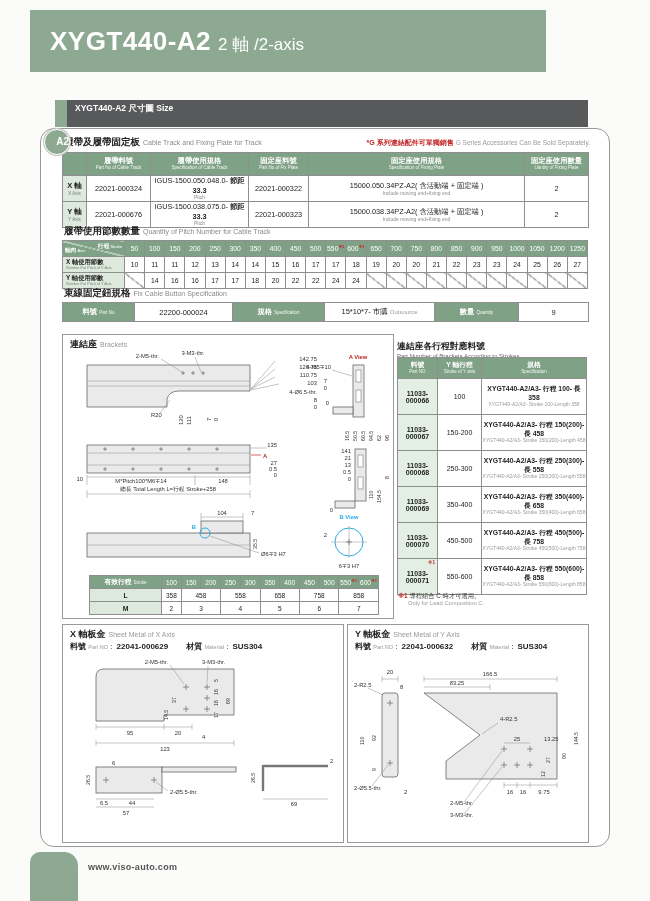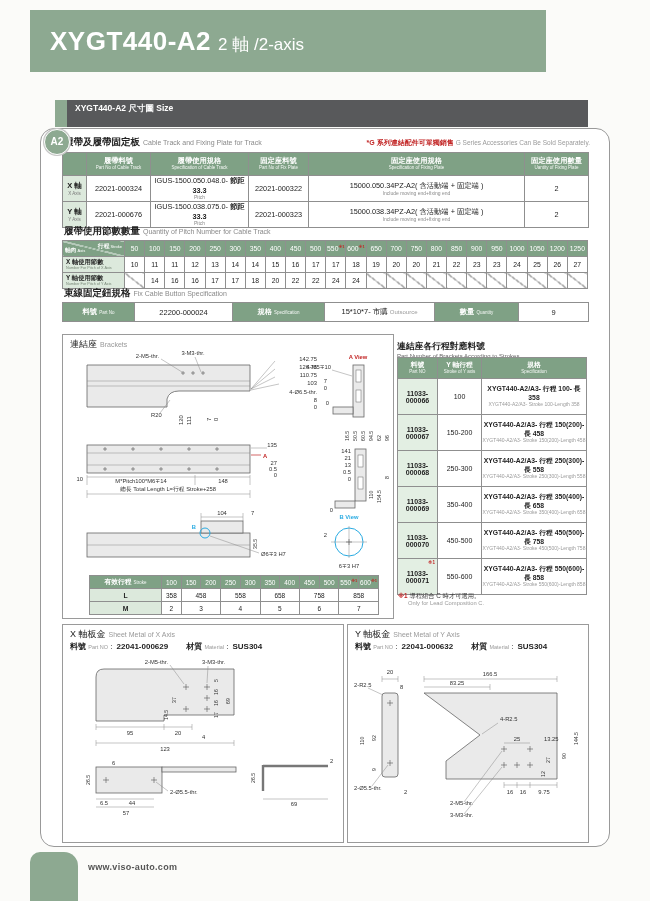--- a/index.html
+++ b/index.html
@@ -14,21 +14,21 @@
   .badge{display:flex;align-items:center;color:#fff}
   .tri{width:0;height:0;border-left:11px solid #fff;border-top:8px solid transparent;border-bottom:8px solid transparent;margin-right:6px}
   .badge .cn{font-size:10.5px;font-weight:bold;line-height:1.15;display:block}
   .badge .en{font-size:4.5px;opacity:.95;display:block;white-space:nowrap}
   
   .sizebar{left:55px;top:100px;width:533px;height:27px;display:flex}
   .sizebar .sq{width:12px;background:#8DA991}
   .sizebar .bar{flex:1;background:#58595B;color:#fff;font-size:8.5px;font-weight:bold;line-height:16px;padding-left:8px}
   
   .frame{left:40px;top:128px;width:568px;height:717px;background:#fff;border:1px solid #999;border-radius:14px}
-  .a2{left:44px;top:129px;width:24px;height:24px;border-radius:50%;background:#8DA991;border:1px solid #fff;box-shadow:0 0 0 1px #c6c6c6;color:#fff;font-size:10px;font-weight:bold;text-align:center;line-height:24px;z-index:3}
+  .a2{left:44px;top:129px;width:24px;height:24px;border-radius:50%;background:#8DA991;border:1px solid #fff;box-shadow:0 0 0 1px #c6c6c6;color:#fff;font-size:10px;font-weight:bold;text-align:right;line-height:24px;z-index:3}
   .content{position:absolute;left:40px;top:128px;width:568px;height:717px;z-index:2}
   .sec-title{position:absolute;font-size:9.5px;color:#222;white-space:nowrap}
   .sec-title b{font-weight:bold}
   .sec-title .en{font-size:7px;color:#8a8a8a;font-weight:normal;margin-left:3px}
   .note{position:absolute;font-size:7px;white-space:nowrap}
   .note .r{color:#C22525;font-weight:bold}
   .note .g{color:#9a9a9a;margin-left:2px;font-size:6.5px}
   
   table.t{border-collapse:collapse;table-layout:fixed;position:absolute;background:#fff}
   .t td{border:1px solid #8f8f8f;text-align:center;vertical-align:middle;padding:0;color:#222;overflow:hidden}
@@ -52,21 +52,21 @@
   td.diag{background-image:linear-gradient(to top right,rgba(0,0,0,0) 47.5%,#9a9a9a 47.5%,#9a9a9a 52.5%,rgba(0,0,0,0) 52.5%)}
   .t2 td.lbl,.t4 td.lbl{background:#DCE9DC;text-align:left;padding-left:3px}
   .lbl b{display:block;font-size:6.3px;line-height:1.1}
   .lbl i{display:block;font-style:normal;font-size:3.8px;color:#788878;line-height:1.1}
   sup.mk{color:#C22525;font-size:4px;vertical-align:super;font-weight:bold}
   .t3{left:22px;top:174px;width:526px}
   .t3 td{height:18px;font-size:7.5px}
   
   .bbox{left:22px;top:206px;width:330px;height:283px;border:1px solid #9a9a9a}
   .panel-title{position:absolute;left:7px;top:3px;font-size:9px;color:#222;white-space:nowrap}
-  .panel-title b{font-weight:normal}
+  .panel-title b{font-weight:bold}
   .panel-title .en{font-size:7px;color:#999;font-weight:normal;margin-left:3px}
   .t4{left:26px;top:240px;width:290px}
   .t4 td{font-size:6.5px;height:12px}
   .t4 td.lbl{text-align:center;padding-left:0;font-weight:bold;font-size:6.8px}
   .rpanel{left:357px;top:206px;width:226px;height:283px}
   .rtitle{position:absolute;left:0;top:0;line-height:1.2}
   .rtitle b{font-size:8.8px;color:#1e1e1e}
   .rtitle .en{display:block;font-size:6px;color:#666;font-weight:normal}
   .t5{left:0;top:23px;width:189px}
   .t5 td{font-size:7px;height:35px}

